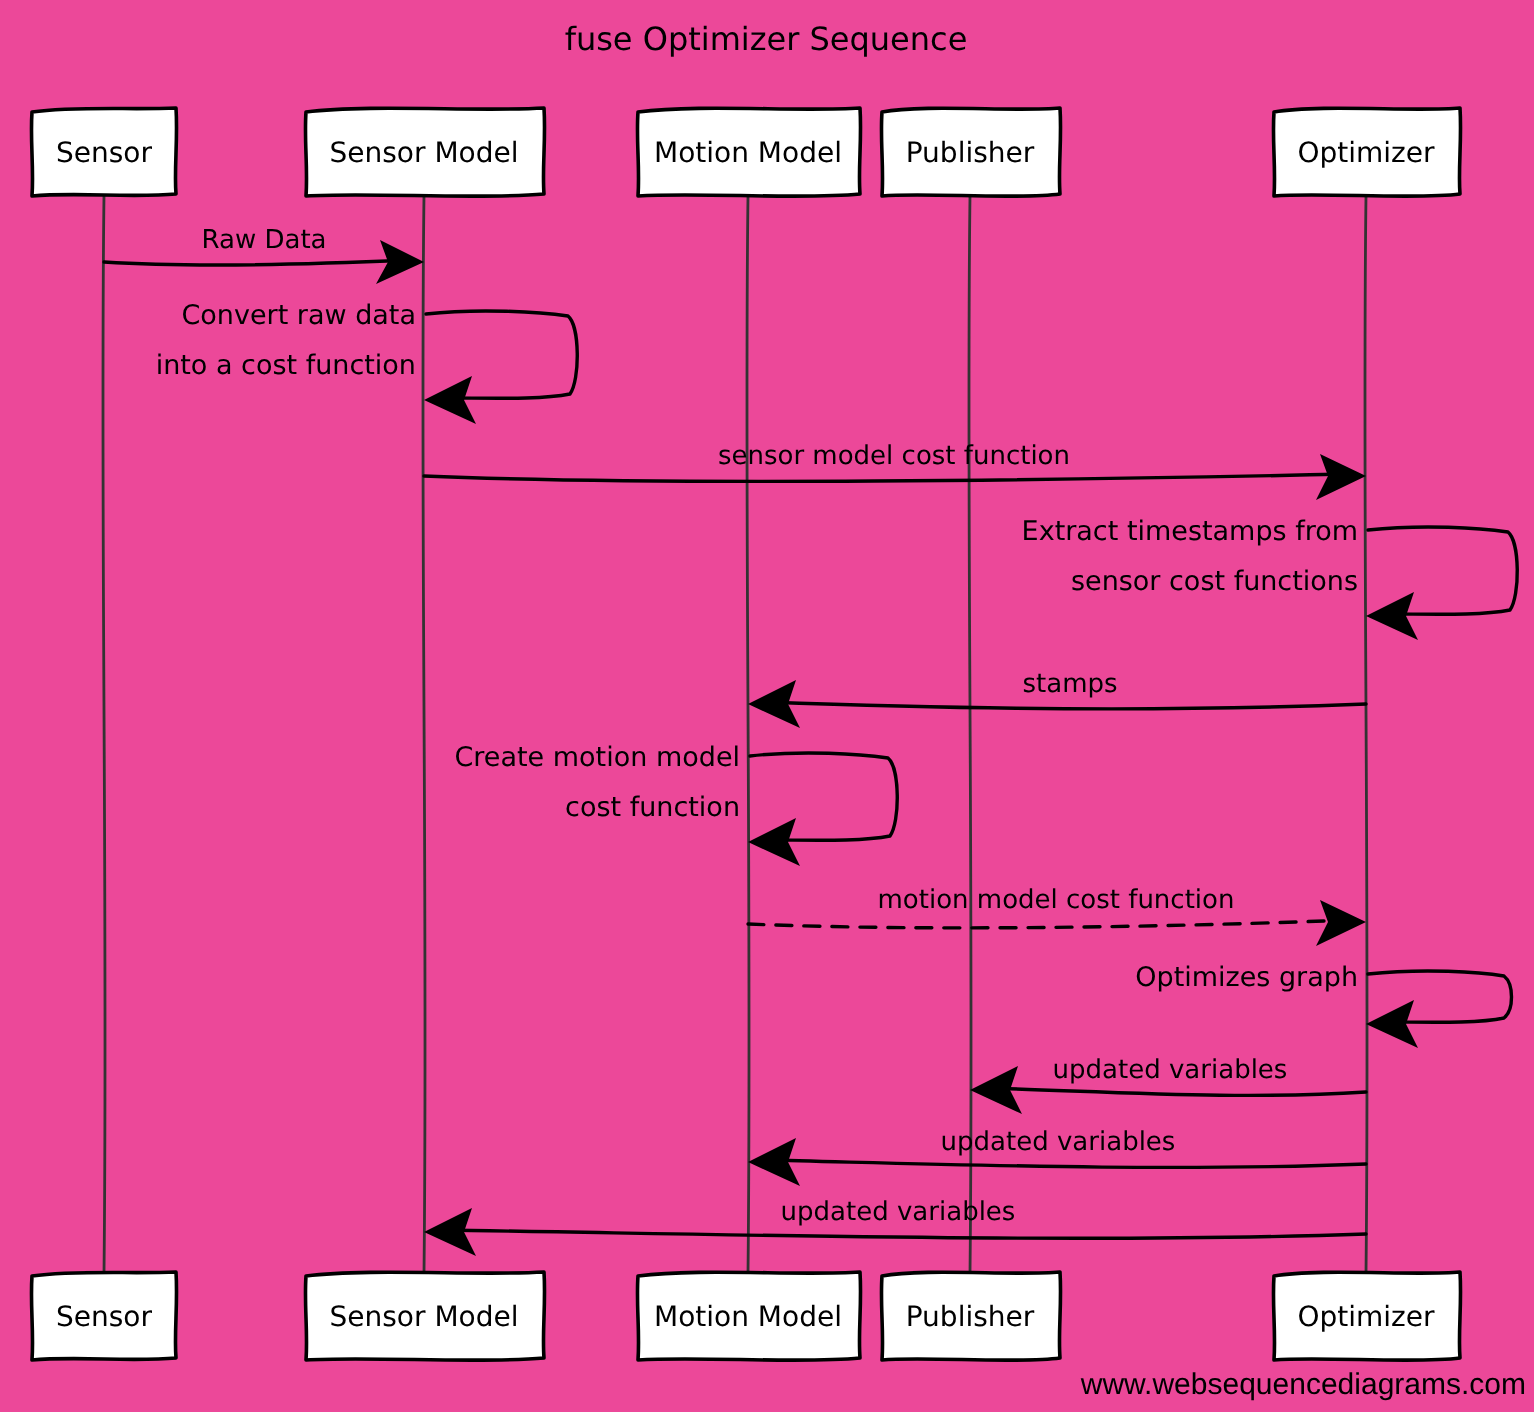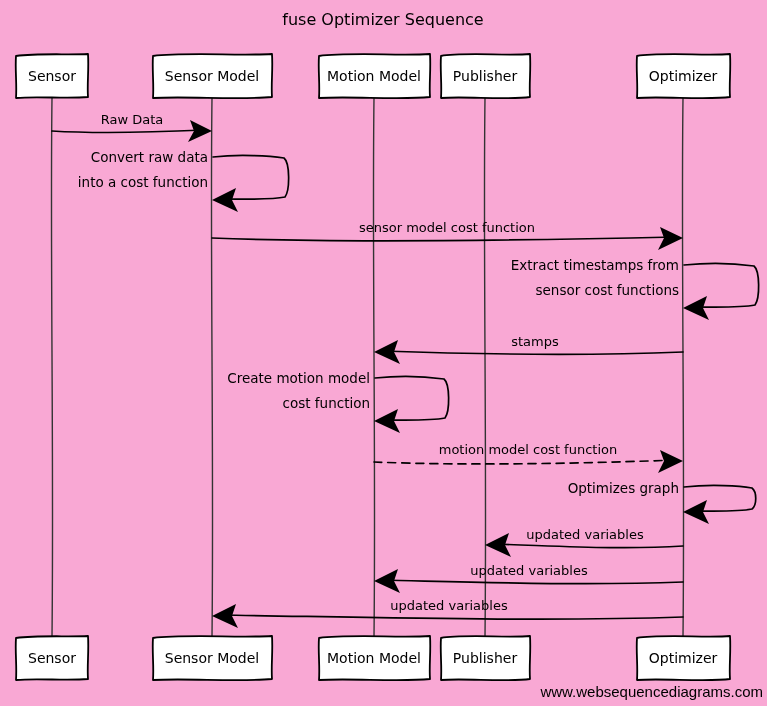--- a/index.html
+++ b/index.html
@@ -8,21 +8,21 @@
     padding: 0;
     background: #ffffff;
   }
   body {
     font-family: "DejaVu Sans", sans-serif;
   }
   #canvas {
     position: relative;
     width: 767px;
     height: 706px;
-    background: #f9a8d4;
+    background: #ec4899;
     overflow: hidden;
   }
   #diagram-svg {
     position: absolute;
     left: 0;
     top: 0;
     width: 767px;
     height: 706px;
   }
   .hand-text {

